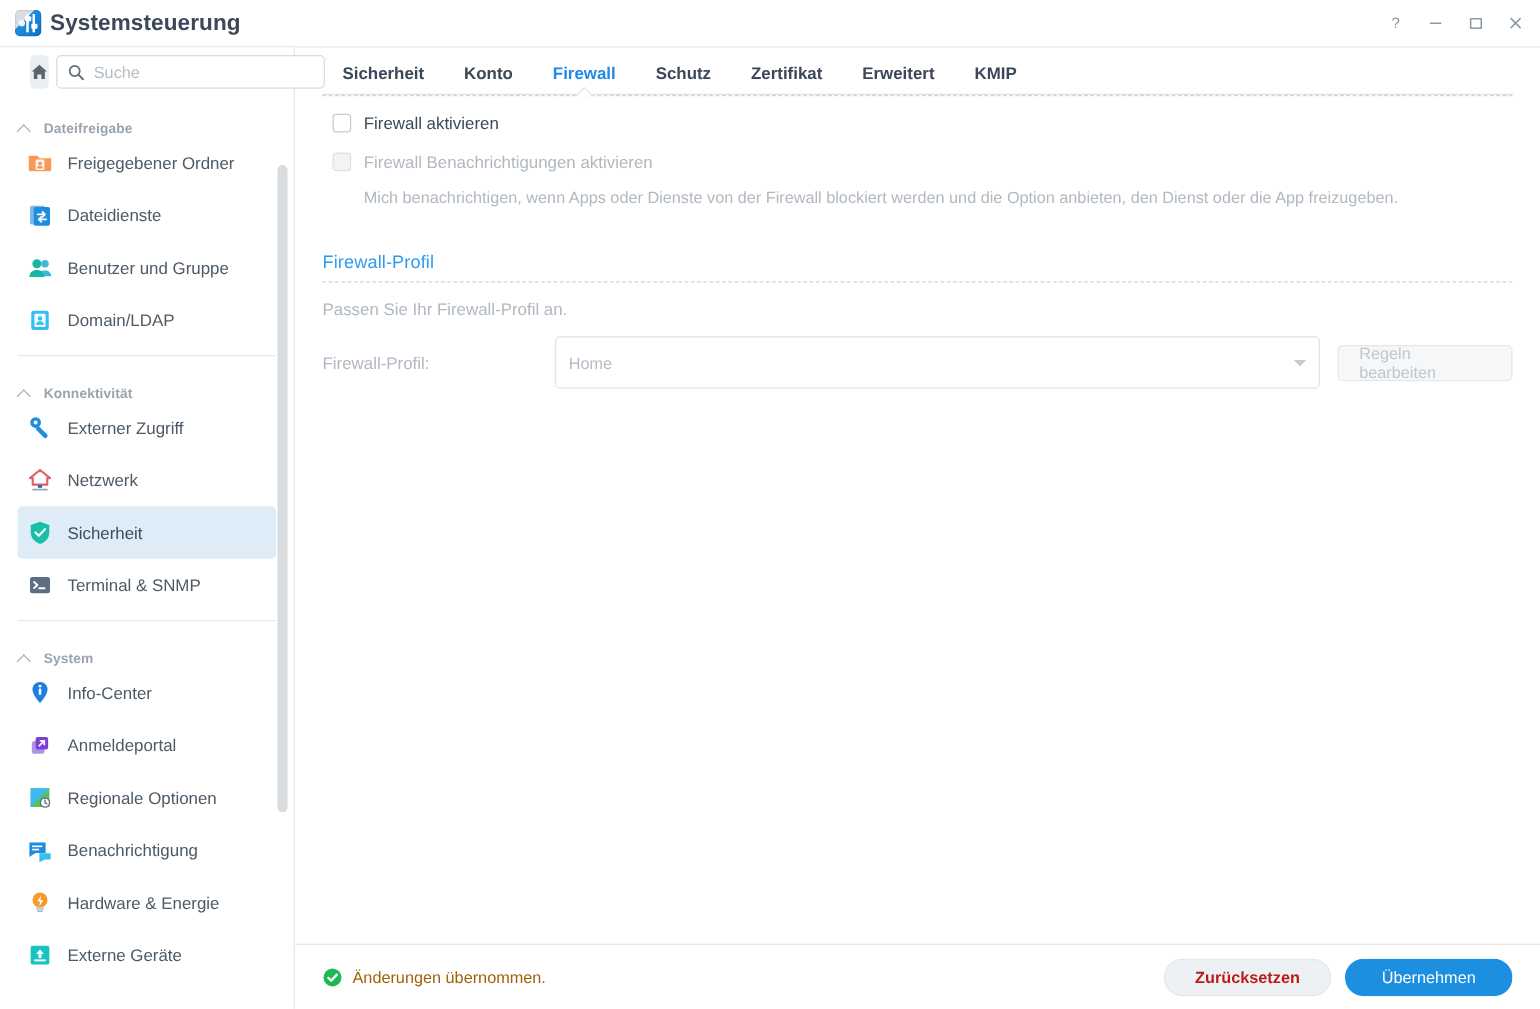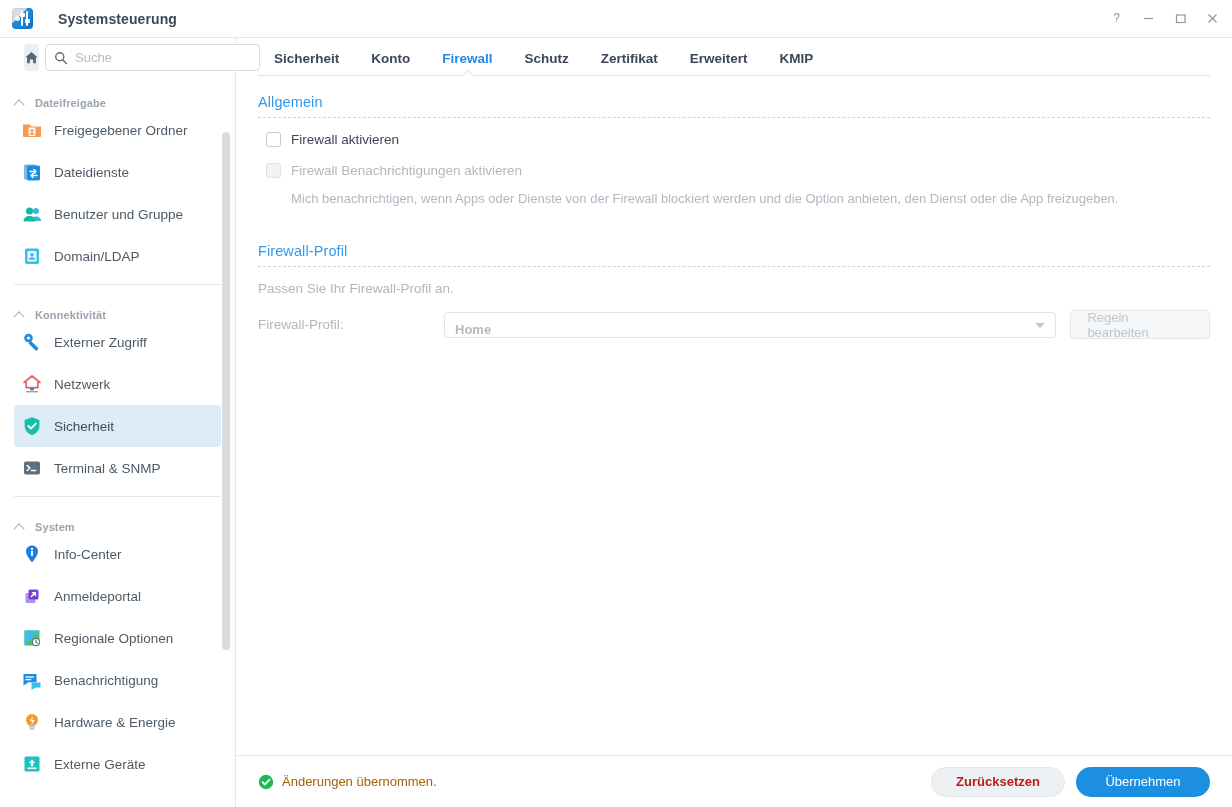--- a/index.html
+++ b/index.html
@@ -30,21 +30,21 @@
     box-shadow: inset 0 0 0 1px rgba(0,0,0,.07);
   }
   .app-icon .sl { position:absolute; background:#fff; width:2px; border-radius:1px; }
   .app-icon .s1 { left:9px; top:3px; height:15px; }
   .app-icon .s2 { left:14px; top:3px; height:15px; }
   .app-icon .knob { position:absolute; width:5px; height:4px; background:#fff; border-radius:1px; }
   .app-icon .k1 { left:7.5px; top:5px; }
   .app-icon .k2 { left:12.5px; top:11px; }
   .app-icon .dot { position:absolute; left:2.5px; top:8px; width:5px; height:5px; border-radius:50%; background:#fff; opacity:.9;}
   .title-text {
-    margin-left: 25px; font-size: 14px; font-weight: bold; color: #3c4858; letter-spacing: .1px;
+    margin-left: 7px; font-size: 18px; font-weight: bold; color: #3c4858; letter-spacing: .1px;
   }
   .win-btns { margin-left:auto; display:flex; align-items:center; }
   .win-btn {
     width: 32px; height: 30px; display:flex; align-items:center; justify-content:center;
     color: #8c98a4; font-size: 14px; cursor: default; user-select:none;
   }
   .win-btn svg { display:block; }
 
   
   .body { flex: 1; display: flex; min-height: 0; }
@@ -158,23 +158,23 @@
   .helptext {
     margin: -6px 0 0 33px; font-size: 13px; color:#b0b8c0; line-height: 1.65;
     max-width: 880px;
   }
 
   .desc { font-size: 13.5px; color:#b0b8c0; margin: 0 0 14px 0; }
 
   .form-row { display:flex; align-items:center; gap: 0; }
   .form-label { width: 186px; flex: 0 0 186px; font-size: 13.5px; color:#b0b8c0; }
   .select {
-    width: 616px; height: 26px; border: 1px solid #e0e4e8; border-radius: 4px;
-    background:#fff; display:flex; align-items:flex-end; padding: 0 10px;
-    font-size: 13px; color:#b2bac2; position: relative; font-weight: bold;
+    width: 616px; height: 42px; border: 1px solid #e0e4e8; border-radius: 4px;
+    background:#fff; display:flex; align-items:center; padding: 0 10px;
+    font-size: 13px; color:#b2bac2; position: relative;
   }
   .select .arrow {
     position:absolute; right: 10px; top: 50%; margin-top: -2px;
     width: 0; height: 0; border-left: 5px solid transparent; border-right: 5px solid transparent;
     border-top: 5px solid #c3cad1;
   }
   .btn-outline {
     margin-left: 14px; height: 29px; padding: 4px 16px; border-radius: 4px;
     border: 1px solid #e4e8eb; background:#f5f7f8; color:#c0c7ce;
     font-size: 13px; display:flex; align-items:center; justify-content:center;
@@ -453,21 +453,20 @@
           <span class="tab-notch"></span>
         </div>
         <div class="tab">Schutz</div>
         <div class="tab">Zertifikat</div>
         <div class="tab">Erweitert</div>
         <div class="tab">KMIP</div>
       </div>
 
       <div class="panel">
 
-        <div class="sect-title">Allgemein</div>
         <div class="sect-rule"></div>
 
         <div class="cb-row">
           <span class="cb"></span>
           <span class="cb-label">Firewall aktivieren</span>
         </div>
 
         <div class="cb-row">
           <span class="cb disabled"></span>
           <span class="cb-label disabled">Firewall Benachrichtigungen aktivieren</span>

